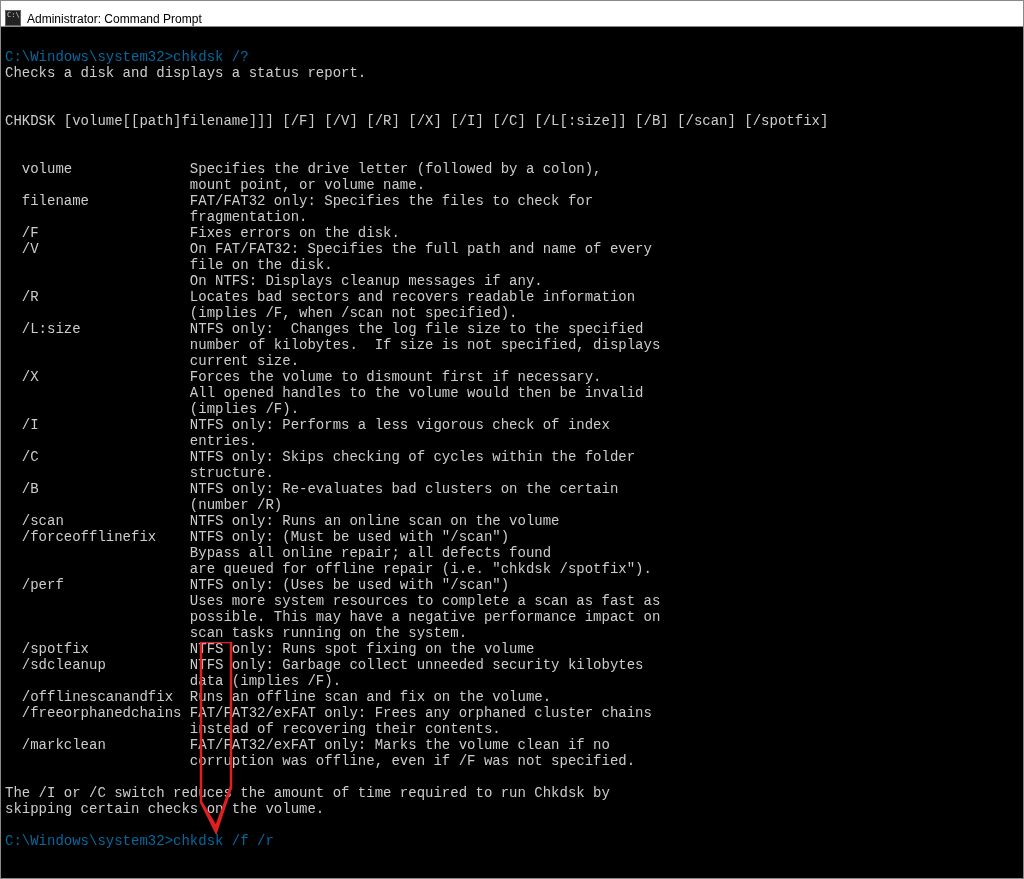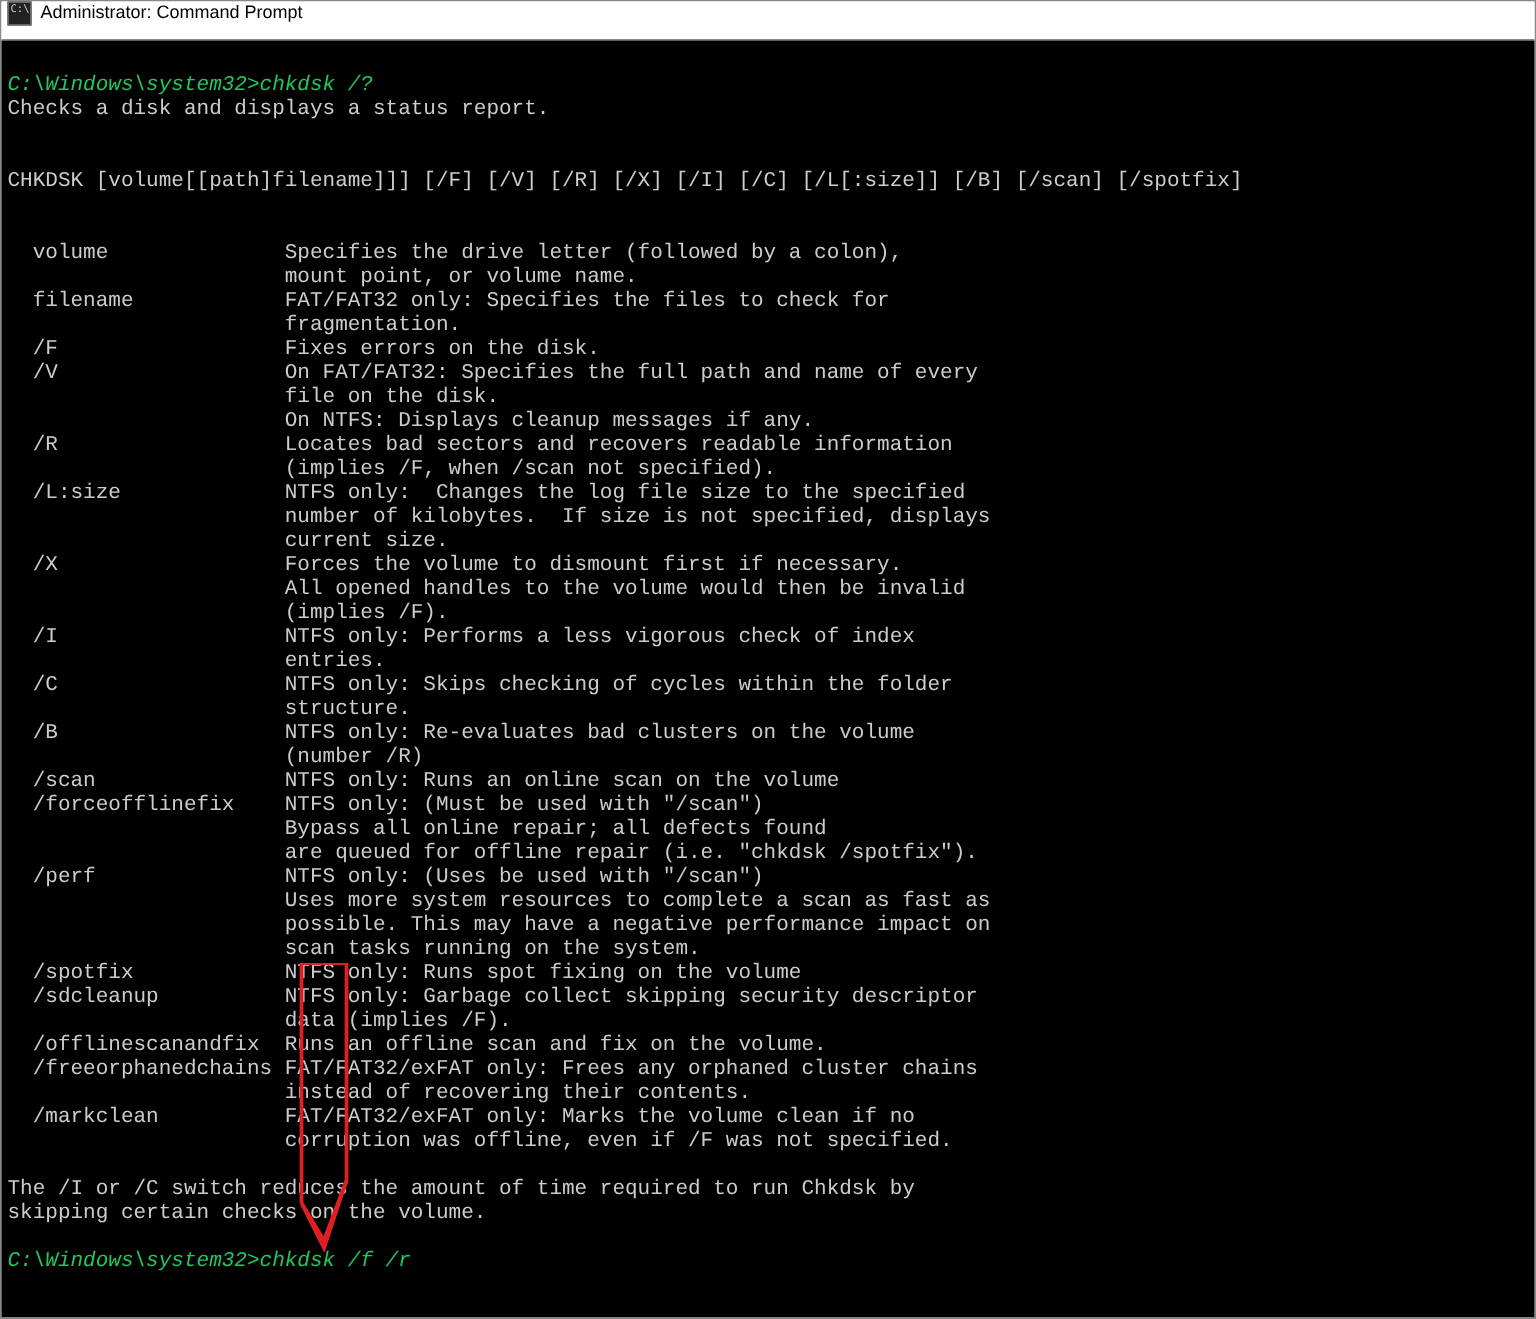--- a/index.html
+++ b/index.html
@@ -19,21 +19,21 @@
       height: 100%;
       border: 1px solid #888;
       display: flex;
       flex-direction: column;
     }
     .titlebar {
       height: 26px;
       background: #fff;
       border-bottom: 1px solid #888;
       display: flex;
-      align-items: flex-start;
+      align-items: flex-end;
       padding: 0 4px;
       font-size: 12px;
     }
     .titlebar-icon {
       width: 16px;
       height: 16px;
       margin-right: 6px;
       background: #222;
       border: 1px solid #666;
       position: relative;
@@ -58,22 +58,21 @@
       color: #ccc;
       font-family: Consolas, "Courier New", monospace;
       font-size: 14px;
       line-height: 16px;
       padding: 6px 4px;
       white-space: pre;
       overflow: hidden;
       position: relative;
     }
     .prompt-line {
-      color: #22c55e;
-      font-style: italic;
+      color: #0369a1;
     }
     .arrow-overlay {
       position: absolute;
       left: 180px;
       top: 615px;
       pointer-events: none;
     }
   </style>
 </head>
 <body>
@@ -104,32 +103,32 @@
 <span>  /L:size             NTFS only:  Changes the log file size to the specified</span>
 <span>                      number of kilobytes.  If size is not specified, displays</span>
 <span>                      current size.</span>
 <span>  /X                  Forces the volume to dismount first if necessary.</span>
 <span>                      All opened handles to the volume would then be invalid</span>
 <span>                      (implies /F).</span>
 <span>  /I                  NTFS only: Performs a less vigorous check of index</span>
 <span>                      entries.</span>
 <span>  /C                  NTFS only: Skips checking of cycles within the folder</span>
 <span>                      structure.</span>
-<span>  /B                  NTFS only: Re-evaluates bad clusters on the volume</span>
+<span>  /B                  NTFS only: Re-evaluates bad clusters on the certain</span>
 <span>                      (number /R)</span>
 <span>  /scan               NTFS only: Runs an online scan on the volume</span>
 <span>  /forceofflinefix    NTFS only: (Must be used with "/scan")</span>
 <span>                      Bypass all online repair; all defects found</span>
 <span>                      are queued for offline repair (i.e. "chkdsk /spotfix").</span>
 <span>  /perf               NTFS only: (Uses be used with "/scan")</span>
 <span>                      Uses more system resources to complete a scan as fast as</span>
 <span>                      possible. This may have a negative performance impact on</span>
 <span>                      scan tasks running on the system.</span>
 <span>  /spotfix            NTFS only: Runs spot fixing on the volume</span>
-<span>  /sdcleanup          NTFS only: Garbage collect skipping security descriptor</span>
+<span>  /sdcleanup          NTFS only: Garbage collect unneeded security kilobytes</span>
 <span>                      data (implies /F).</span>
 <span>  /offlinescanandfix  Runs an offline scan and fix on the volume.</span>
 <span>  /freeorphanedchains FAT/FAT32/exFAT only: Frees any orphaned cluster chains</span>
 <span>                      instead of recovering their contents.</span>
 <span>  /markclean          FAT/FAT32/exFAT only: Marks the volume clean if no</span>
 <span>                      corruption was offline, even if /F was not specified.</span>
 <span></span>
 <span>The /I or /C switch reduces the amount of time required to run Chkdsk by</span>
 <span>skipping certain checks on the volume.</span>
 <span></span>

